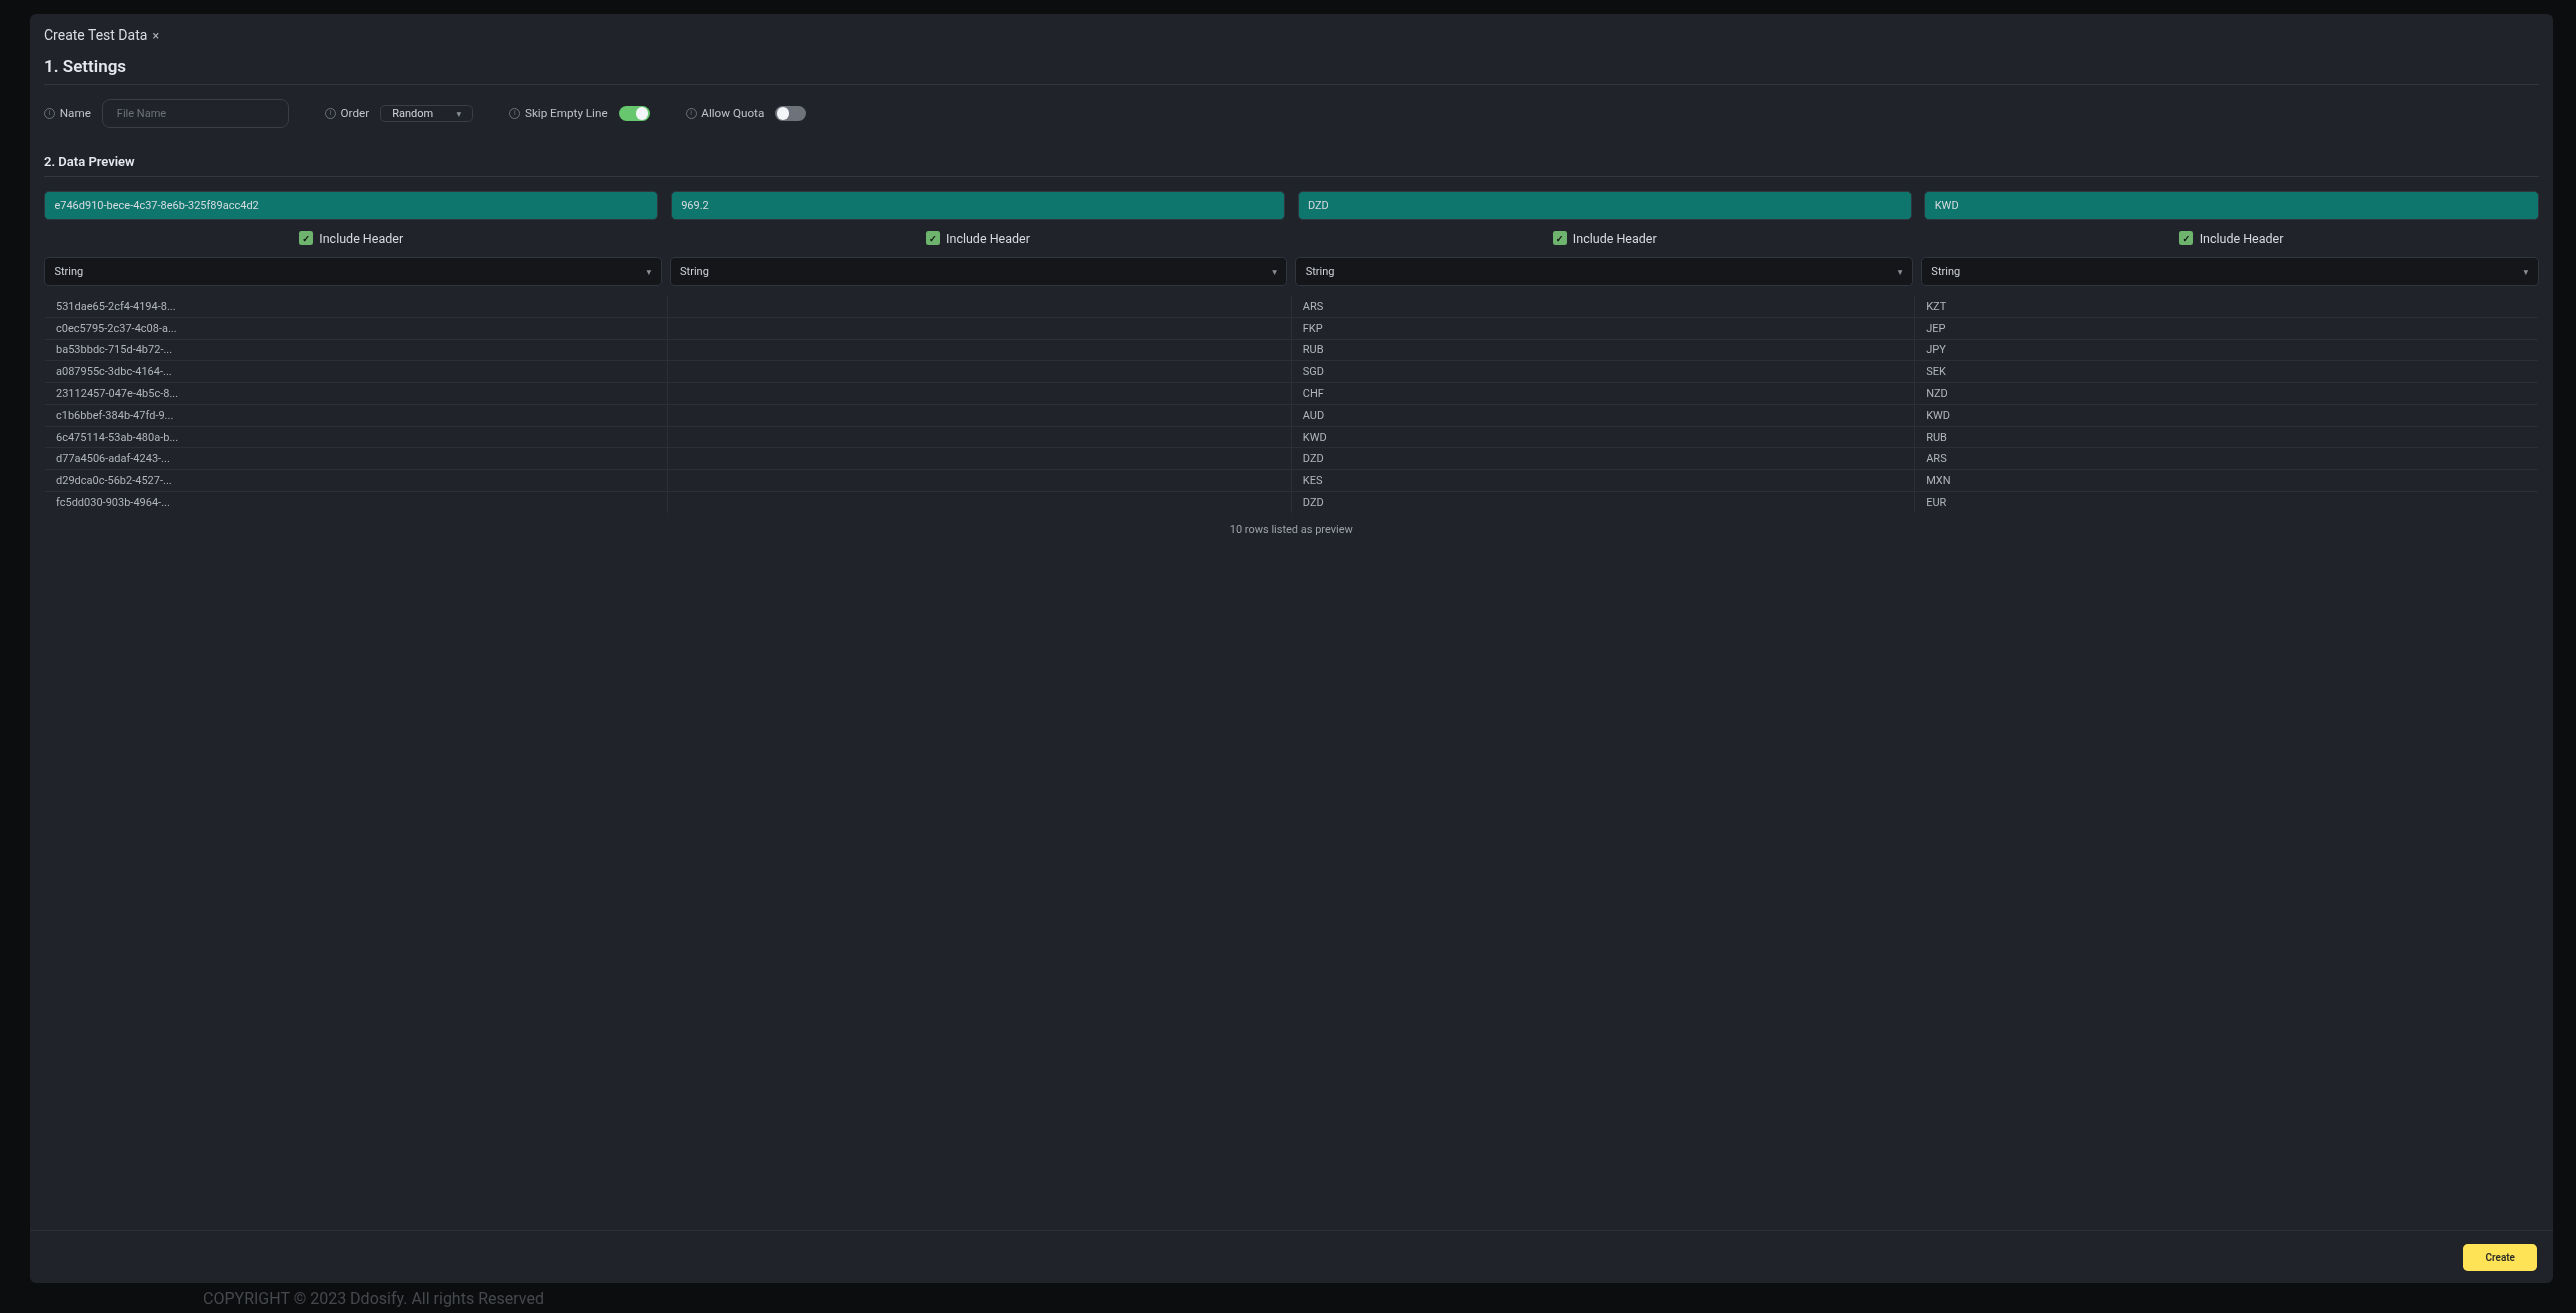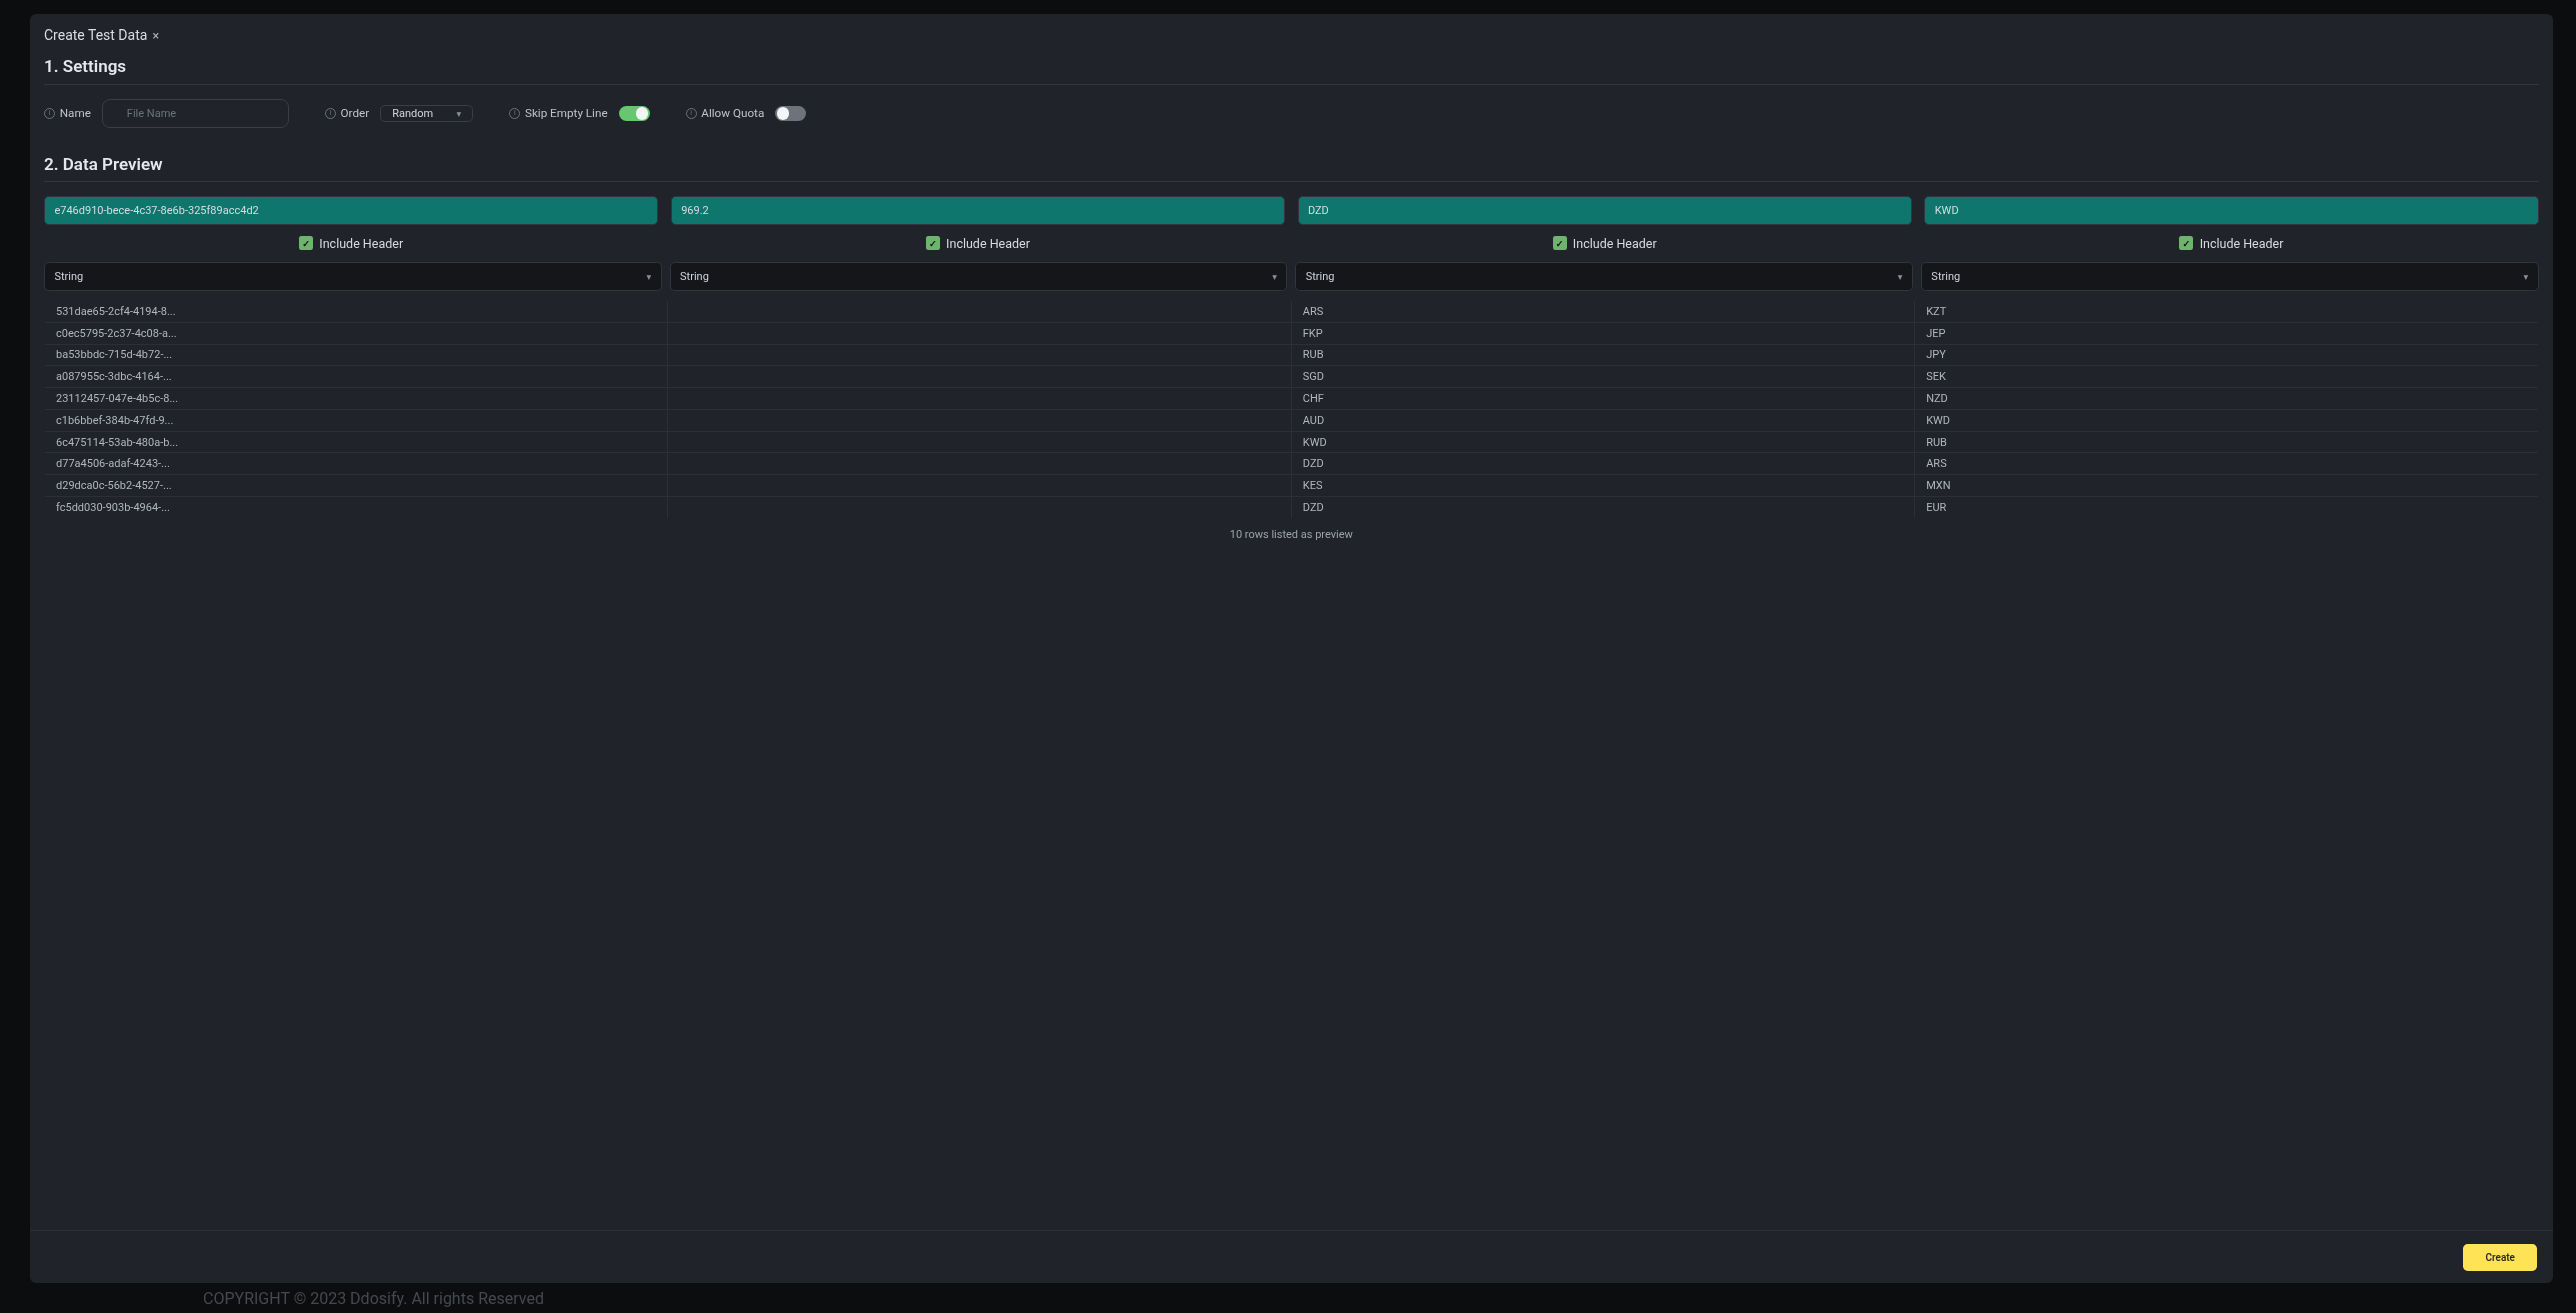--- a/index.html
+++ b/index.html
@@ -59,21 +59,21 @@
       border: 0.8px solid #6e737b; border-radius: 50%;
       font-size: 7px; color: #6e737b;
       flex-shrink: 0;
     }
     .field-label { font-size: 11.7px; color: #bfc3c9; }
 
     .text-input {
       background: transparent;
       border: 0.8px solid #3a3e45;
       border-radius: 8px;
-      padding: 7px 24px;
+      padding: 7px 14px;
       width: 187px;
       color: #d7dbe0;
       font-size: 11px;
     }
     .text-input::placeholder { color: #6e737b; }
 
     .select-box {
       background: transparent;
       border: 0.8px solid #3a3e45;
       border-radius: 4.7px;
@@ -96,21 +96,21 @@
     .toggle.on  { background: #67c76f; }
     .toggle.off { background: #6e727a; }
     .knob {
       position: absolute; top: 1.6px;
       width: 12.5px; height: 12.5px;
       background: #f3f5f8; border-radius: 50%;
     }
     .toggle.on  .knob { right: 1.6px; }
     .toggle.off .knob { left: 1.6px; }
 
-    .preview-title { font-size: 17px; font-weight: 600; color: #e4e7ec; margin-top: 26.6px; }
+    .preview-title { font-size: 13px; font-weight: 600; color: #e4e7ec; margin-top: 26.6px; }
 
     .columns-row {
       display: grid;
       grid-template-columns: repeat(4, 1fr);
       gap: 12.5px;
       margin-top: 11px;
     }
     .col-head-input {
       background: #0f766e;
       border: 0.8px solid #313540;

